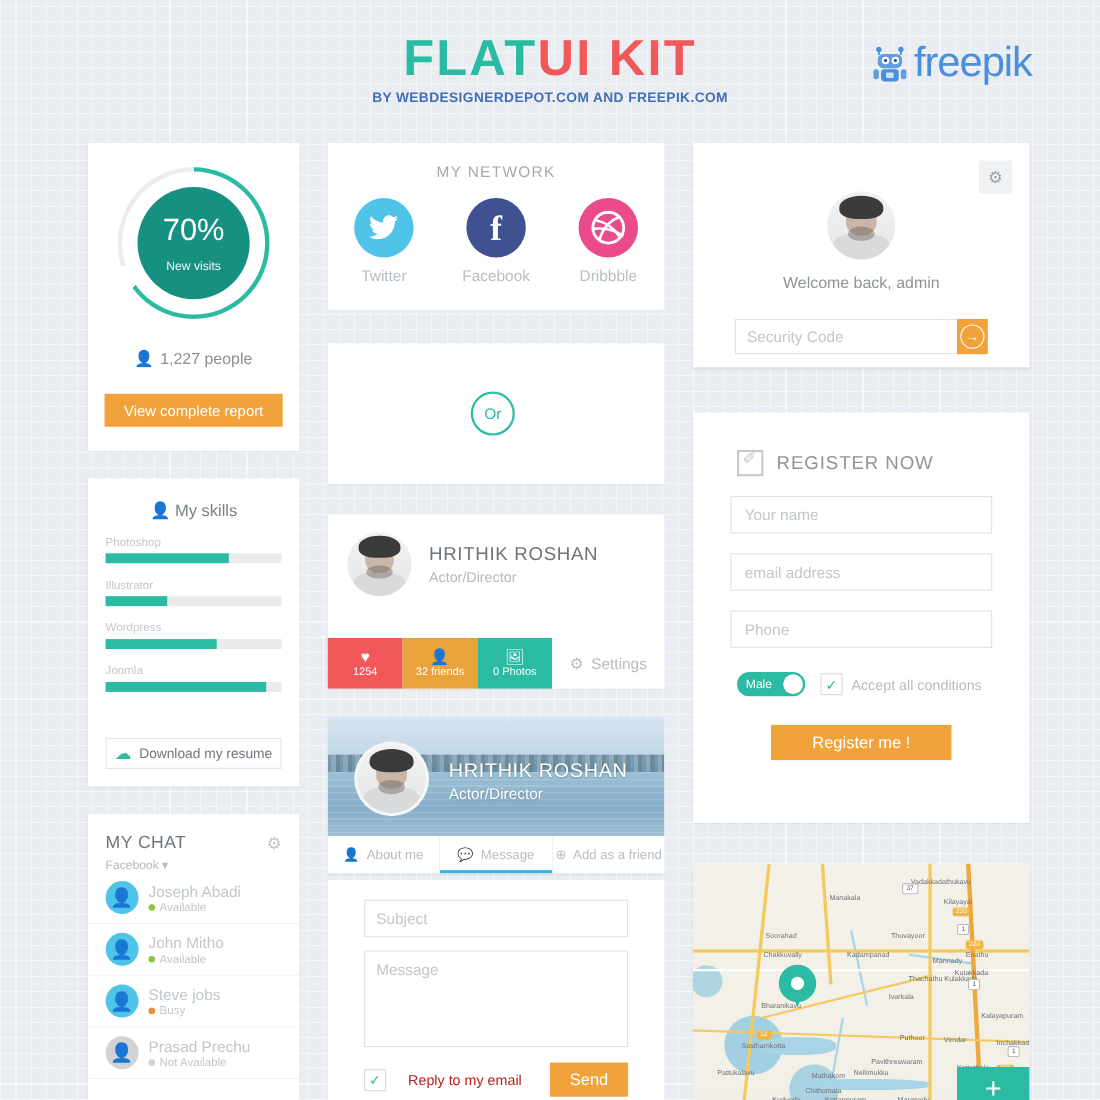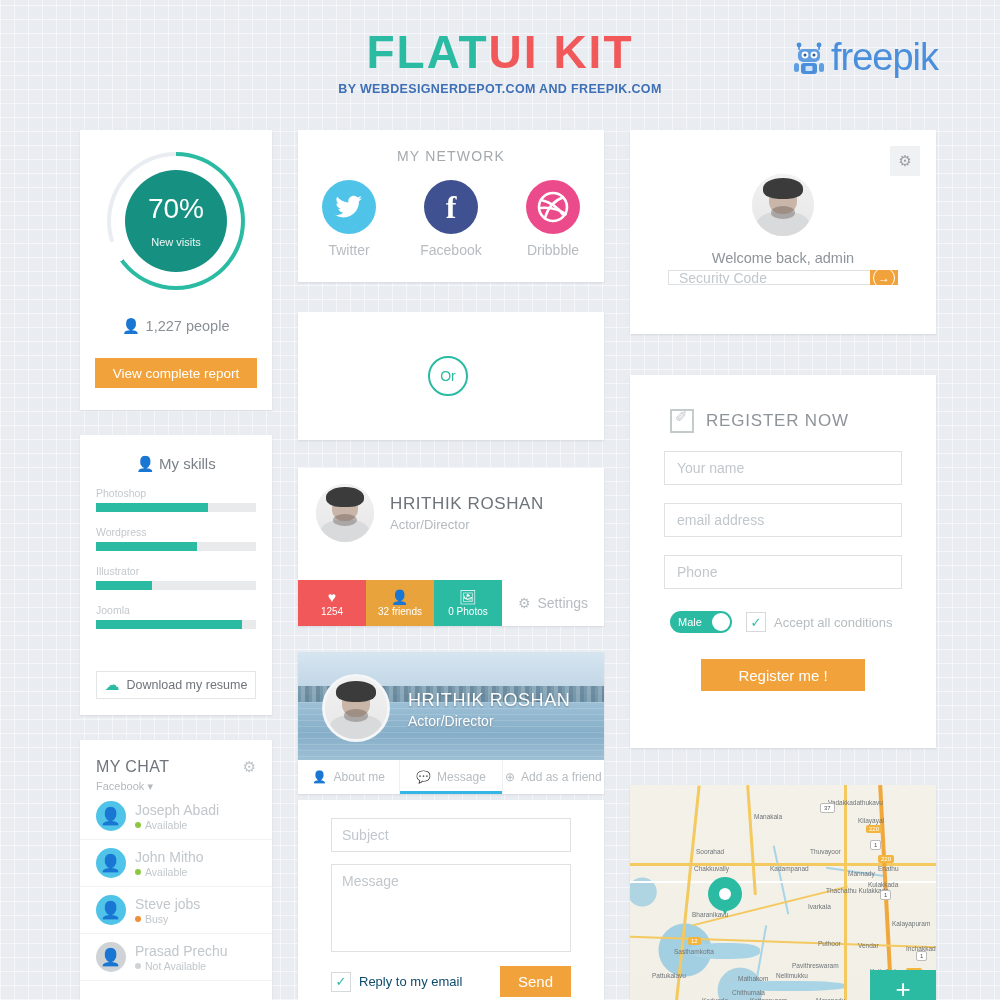--- a/index.html
+++ b/index.html
@@ -160,33 +160,33 @@
   #msg-card { left:298px; top:800px; width:306px; height:208px; }
   .fld { display:block; width:240px; margin:18px auto 0 auto; border:1px solid #dfe1e3;
          background:#fff; font-family:inherit; font-size:14px; color:#6f757b; padding:8px 10px; }
   .fld::placeholder { color:#c2c7cb; }
   #msg-subject { height:34px; }
   #msg-body { height:88px; resize:none; margin-top:12px; }
   #msg-bottom { display:flex; align-items:center; justify-content:space-between; width:240px;
                 margin:14px auto 0 auto; }
   .chk { width:20px; height:20px; border:1px solid #d6d9db; background:#fff; display:inline-flex;
          align-items:center; justify-content:center; color:#2bbba3; font-size:13px; }
-  #msg-reply-label { font-size:13px; color:#0c4a6e; margin-left:8px; }
+  #msg-reply-label { font-size:13px; color:#b91c1c; margin-left:20px; }
   #send-btn { background:#f2a23a; color:#fff; border:none; font-size:15px; padding:7px 18px;
               font-family:inherit; cursor:pointer; }
 
   
   #login-card { left:630px; top:130px; width:306px; height:204px; }
   #login-gear { position:absolute; right:16px; top:16px; width:30px; height:30px; background:#f0f1f2;
                 display:flex; align-items:center; justify-content:center; color:#9aa0a5; font-size:15px; }
   #login-avatar { position:absolute; left:50%; top:44px; margin-left:-31px; width:62px; height:62px;
                   border-radius:50%; overflow:hidden; background:#f0f1f2; }
   #login-welcome { position:absolute; left:0; right:0; top:120px; text-align:center;
                    font-size:14.5px; color:#8f9499; }
-  #login-row { position:absolute; left:38px; top:140px; width:230px; height:15px; display:flex; }
+  #login-row { position:absolute; left:38px; top:160px; width:230px; height:32px; display:flex; }
   #login-input { flex:1; border:1px solid #dfe1e3; border-right:none; padding:0 10px;
                  font-family:inherit; font-size:14px; color:#6f757b; }
   #login-input::placeholder { color:#c2c7cb; }
   #login-go { width:40px; background:#f2a23a; border:none; color:#fff; font-size:16px; cursor:pointer;
               display:flex; align-items:center; justify-content:center; }
   #login-go .ring { width:22px; height:22px; border-radius:50%; border:1.5px solid #fff;
                     display:flex; align-items:center; justify-content:center; font-size:12px; }
 
   
   #reg-card { left:630px; top:375px; width:306px; height:373px; }
@@ -293,29 +293,29 @@
     <div id="skills-title">
       <span class="uicon">👤</span><span>My skills</span>
     </div>
     <div class="skill">
       <div class="skill-name">Photoshop</div>
       <div class="skill-track">
           <div class="skill-fill" id="sk0" style="width: 70%;"></div>
         </div>
     </div>
     <div class="skill">
+      <div class="skill-name">Illustrator</div>
+      <div class="skill-track">
+          <div class="skill-fill" id="sk1" style="width: 35%;"></div>
+        </div>
+    </div>
+    <div class="skill">
       <div class="skill-name">Wordpress</div>
       <div class="skill-track">
           <div class="skill-fill" id="sk2" style="width: 63%;"></div>
-        </div>
-    </div>
-    <div class="skill">
-      <div class="skill-name">Illustrator</div>
-      <div class="skill-track">
-          <div class="skill-fill" id="sk1" style="width: 35%;"></div>
         </div>
     </div>
     <div class="skill">
       <div class="skill-name">Joomla</div>
       <div class="skill-track">
           <div class="skill-fill" id="sk3" style="width: 91%;"></div>
         </div>
     </div>
     <button id="resume-btn">
       <span class="cloud">☁</span>

